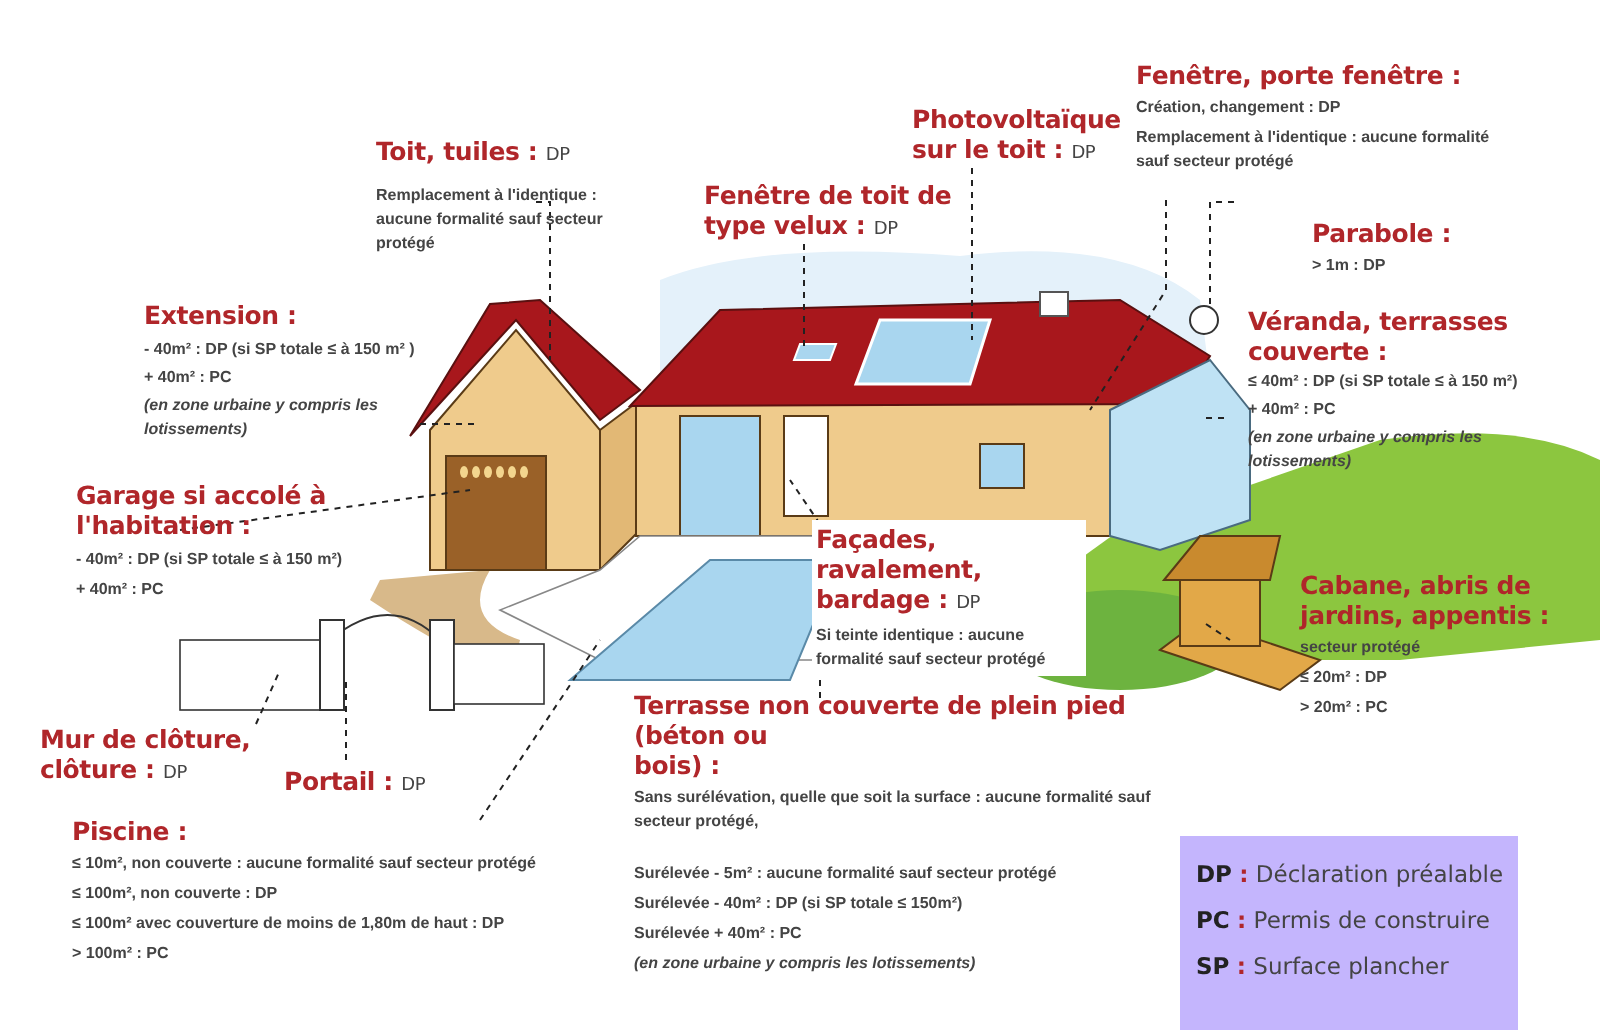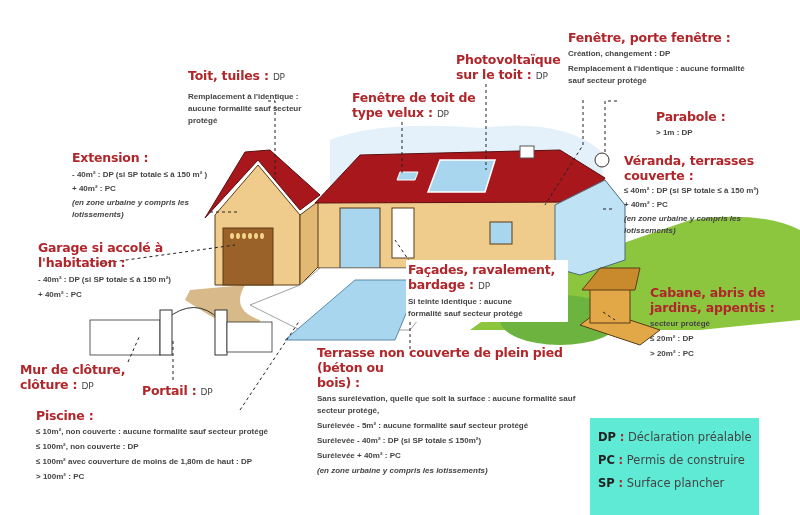--- a/index.html
+++ b/index.html
@@ -2,21 +2,21 @@
 <html><head>
 <meta charset="utf-8">
 <style>
   * { box-sizing: border-box; margin: 0; padding: 0; }
   body { width: 800px; height: 515px; background: #ffffff; position: relative; overflow: hidden; font-family: "DejaVu Sans", sans-serif; }
   .lbl { position: absolute; }
   .t { color: #b0262a; font-weight: bold; font-size: 12.5px; line-height: 15px; letter-spacing: -0.2px; }
   .t .tag { color: #444; font-weight: normal; font-size: 9px; }
   .d { color: #444; font-size: 8px; line-height: 12px; font-family: "Liberation Sans", sans-serif; font-weight: bold; }
   svg { position: absolute; left: 0; top: 0; }
-  .legend { position: absolute; left: 590px; top: 418px; width: 169px; height: 97px; background: #5eead4; padding: 8px 0 0 8px; }
+  .legend { position: absolute; left: 590px; top: 418px; width: 169px; height: 97px; background: #c4b5fd; padding: 8px 0 0 8px; }
   .legend .row { font-size: 11.5px; line-height: 23px; color: #444; font-family: "DejaVu Sans", sans-serif; }
   .legend .ab { color: #222; font-weight: bold; }
   .legend .col { color: #b0262a; font-weight: bold; }
 </style>
 </head>
 <body>
 
 <svg width="800" height="515" viewBox="0 0 800 515">
 
   <path d="M330 140 Q380 120 480 128 Q560 118 600 150 L610 230 L330 230 Z" fill="#e4f1fa"></path>
@@ -141,21 +141,21 @@
 
 <div class="lbl" style="left:38px;top:240px;width:170px;">
   <div class="t">Garage si accolé à</div>
   <div class="t">l'habitation :</div>
   <div class="d" style="margin-top:4px;">
     <div>- 40m² : DP (si SP totale ≤ à 150 m²)</div>
     <div style="margin-top:3px;">+ 40m² : PC</div>
   </div>
 </div>
 
-<div class="lbl" style="left:406px;top:260px;width:162px;background:#ffffff;padding:2px;">
+<div class="lbl" style="left:406px;top:260px;width:137px;background:#ffffff;padding:2px;">
   <div class="t">Façades, ravalement,</div>
   <div class="t"><span>bardage :</span> <span class="tag">DP</span></div>
   <div class="d" style="margin-top:2px;">
     <div>Si teinte identique : aucune</div>
     <div>formalité sauf secteur protégé</div>
   </div>
 </div>
 
 <div class="lbl" style="left:650px;top:285px;width:150px;">
   <div class="t">Cabane, abris de</div>
@@ -175,21 +175,21 @@
 <div class="lbl" style="left:142px;top:383px;">
   <div class="t"><span>Portail :</span> <span class="tag">DP</span></div>
 </div>
 
 <div class="lbl" style="left:317px;top:345px;width:280px;">
   <div class="t">Terrasse non couverte de plein pied (béton ou</div>
   <div class="t">bois) :</div>
   <div class="d" style="margin-top:3px;">
     <div>Sans surélévation, quelle que soit la surface : aucune formalité sauf</div>
     <div>secteur protégé,</div>
-    <div style="margin-top:3px;">Surélevée - 5m² : aucune formalité sauf secteur protégé</div>
+    <div style="margin-top:14px;">Surélevée - 5m² : aucune formalité sauf secteur protégé</div>
     <div style="margin-top:3px;">Surélevée - 40m² : DP (si SP totale ≤ 150m²)</div>
     <div style="margin-top:3px;">Surélevée + 40m² : PC</div>
     <div style="margin-top:3px;font-style:italic;">(en zone urbaine y compris les lotissements)</div>
   </div>
 </div>
 
 <div class="lbl" style="left:36px;top:408px;width:270px;">
   <div class="t">Piscine :</div>
   <div class="d" style="margin-top:3px;">
     <div>≤ 10m², non couverte : aucune formalité sauf secteur protégé</div>

